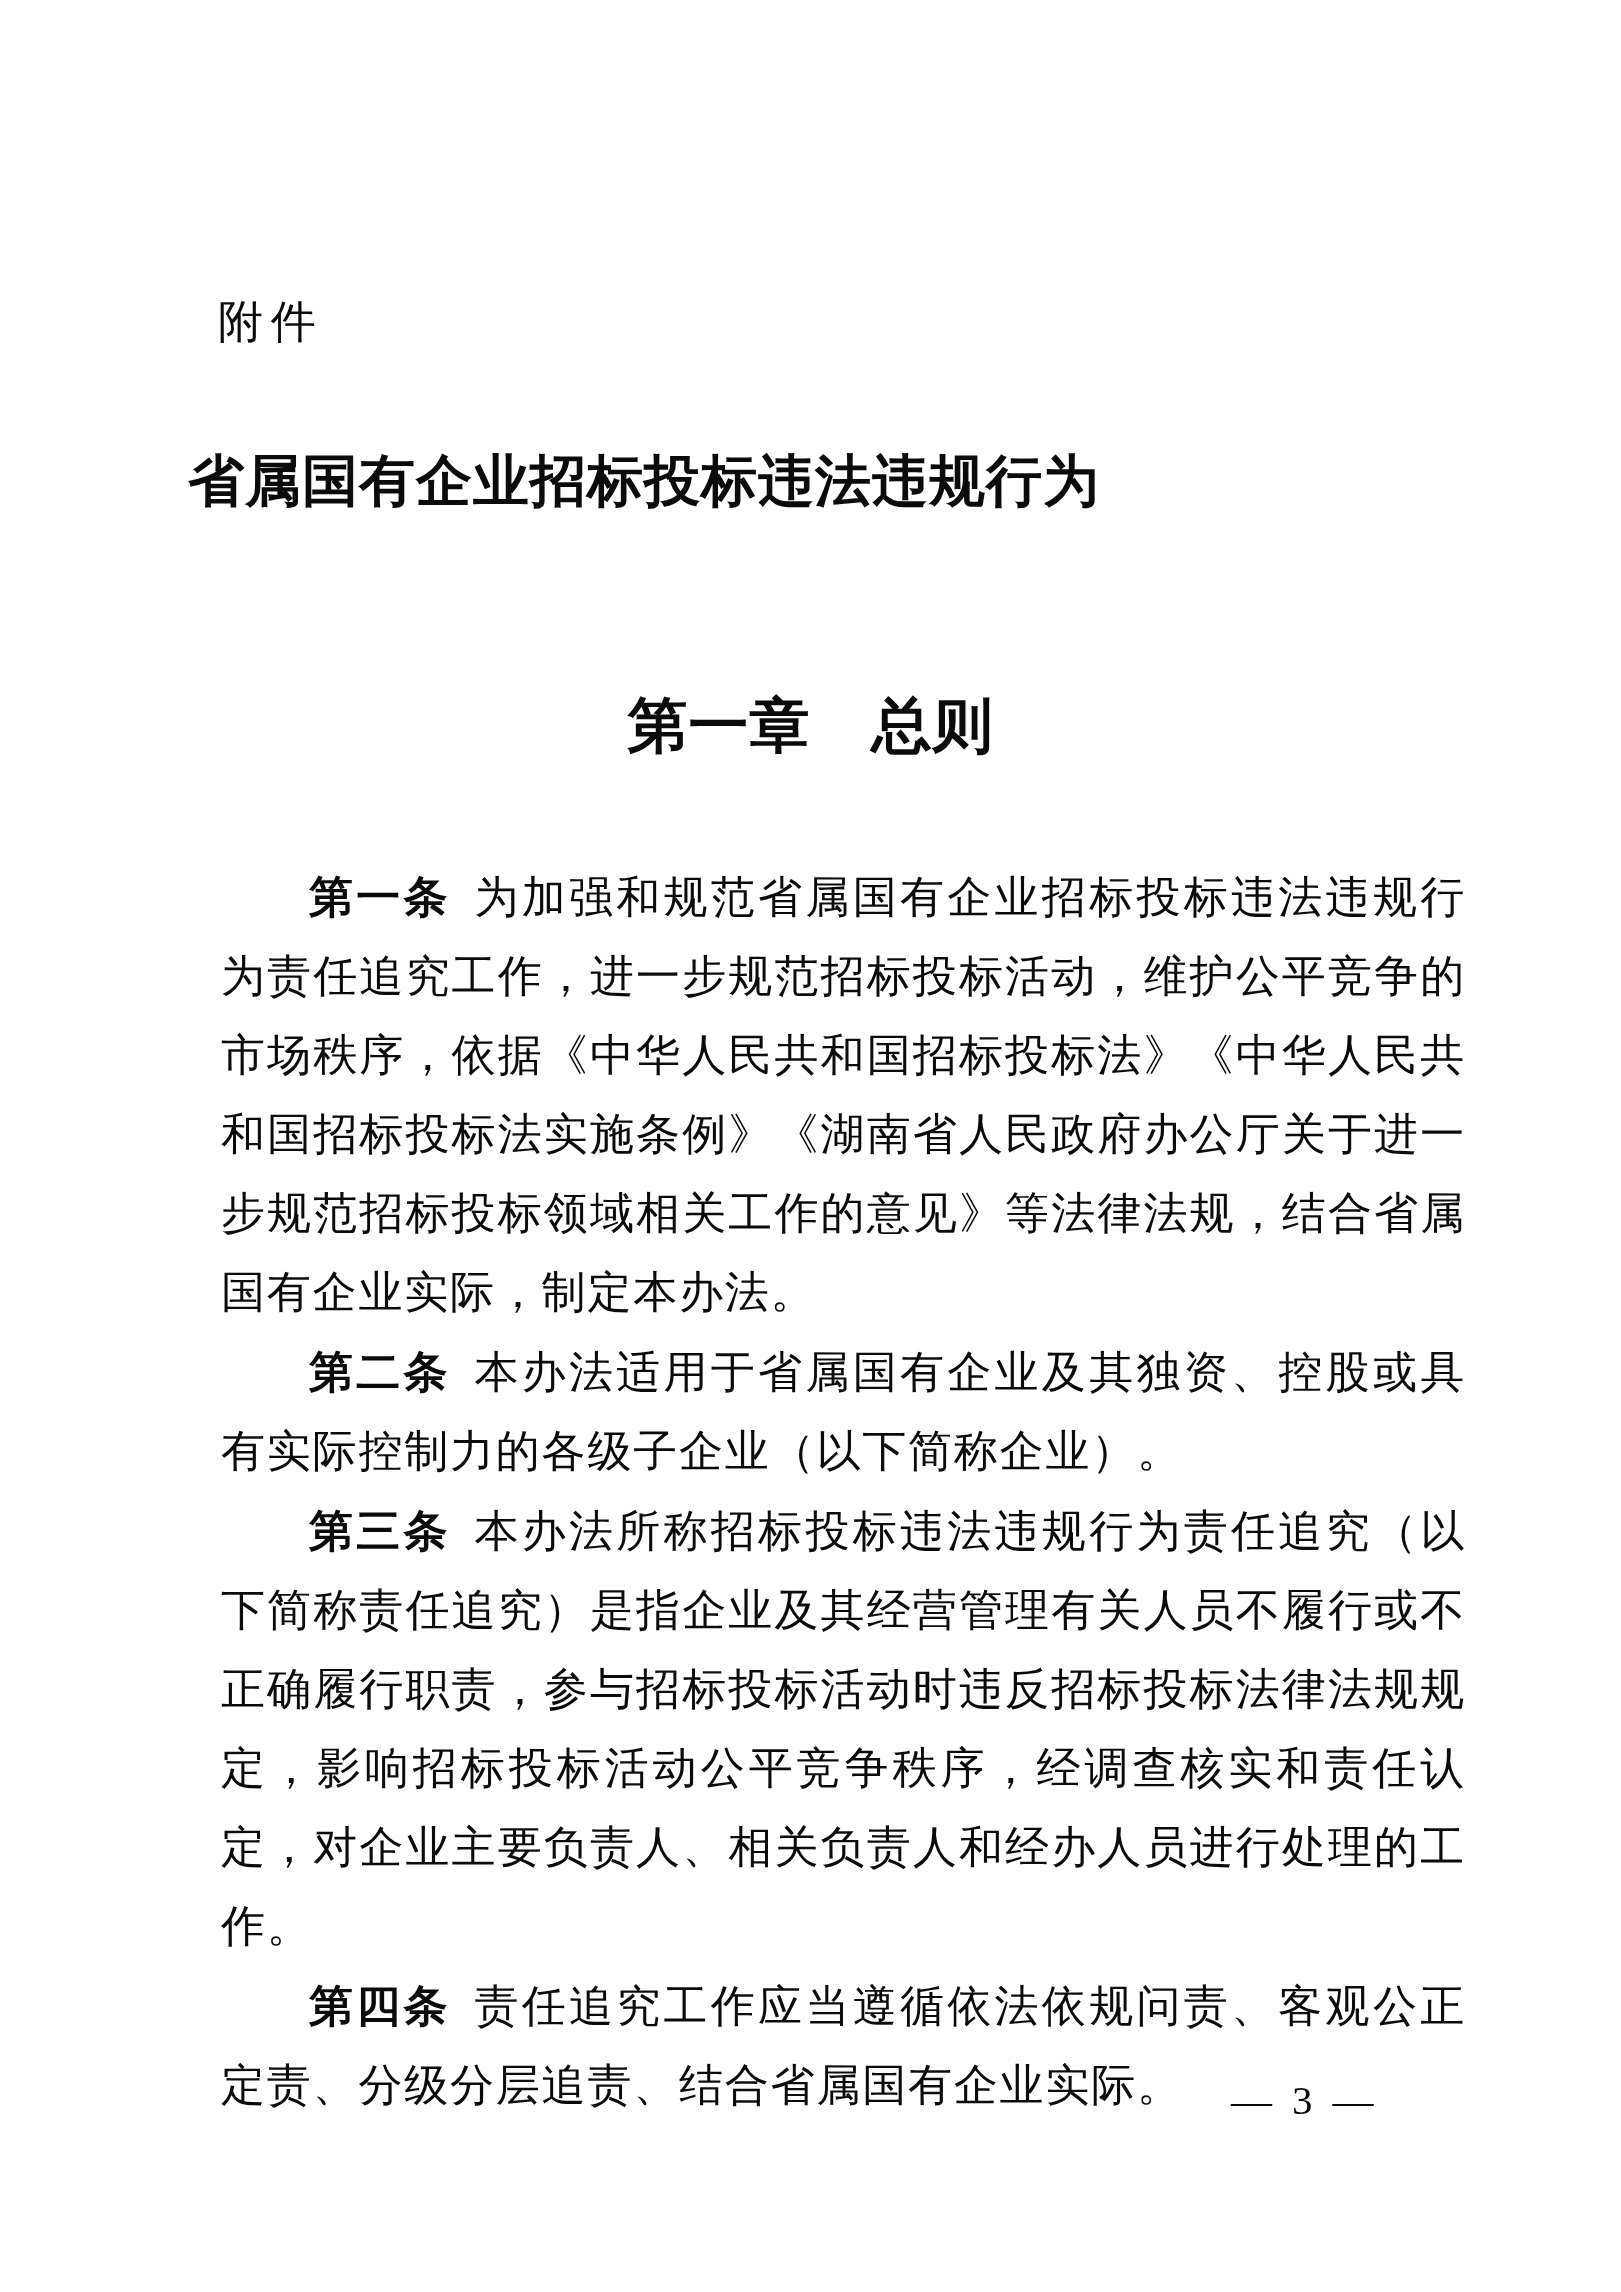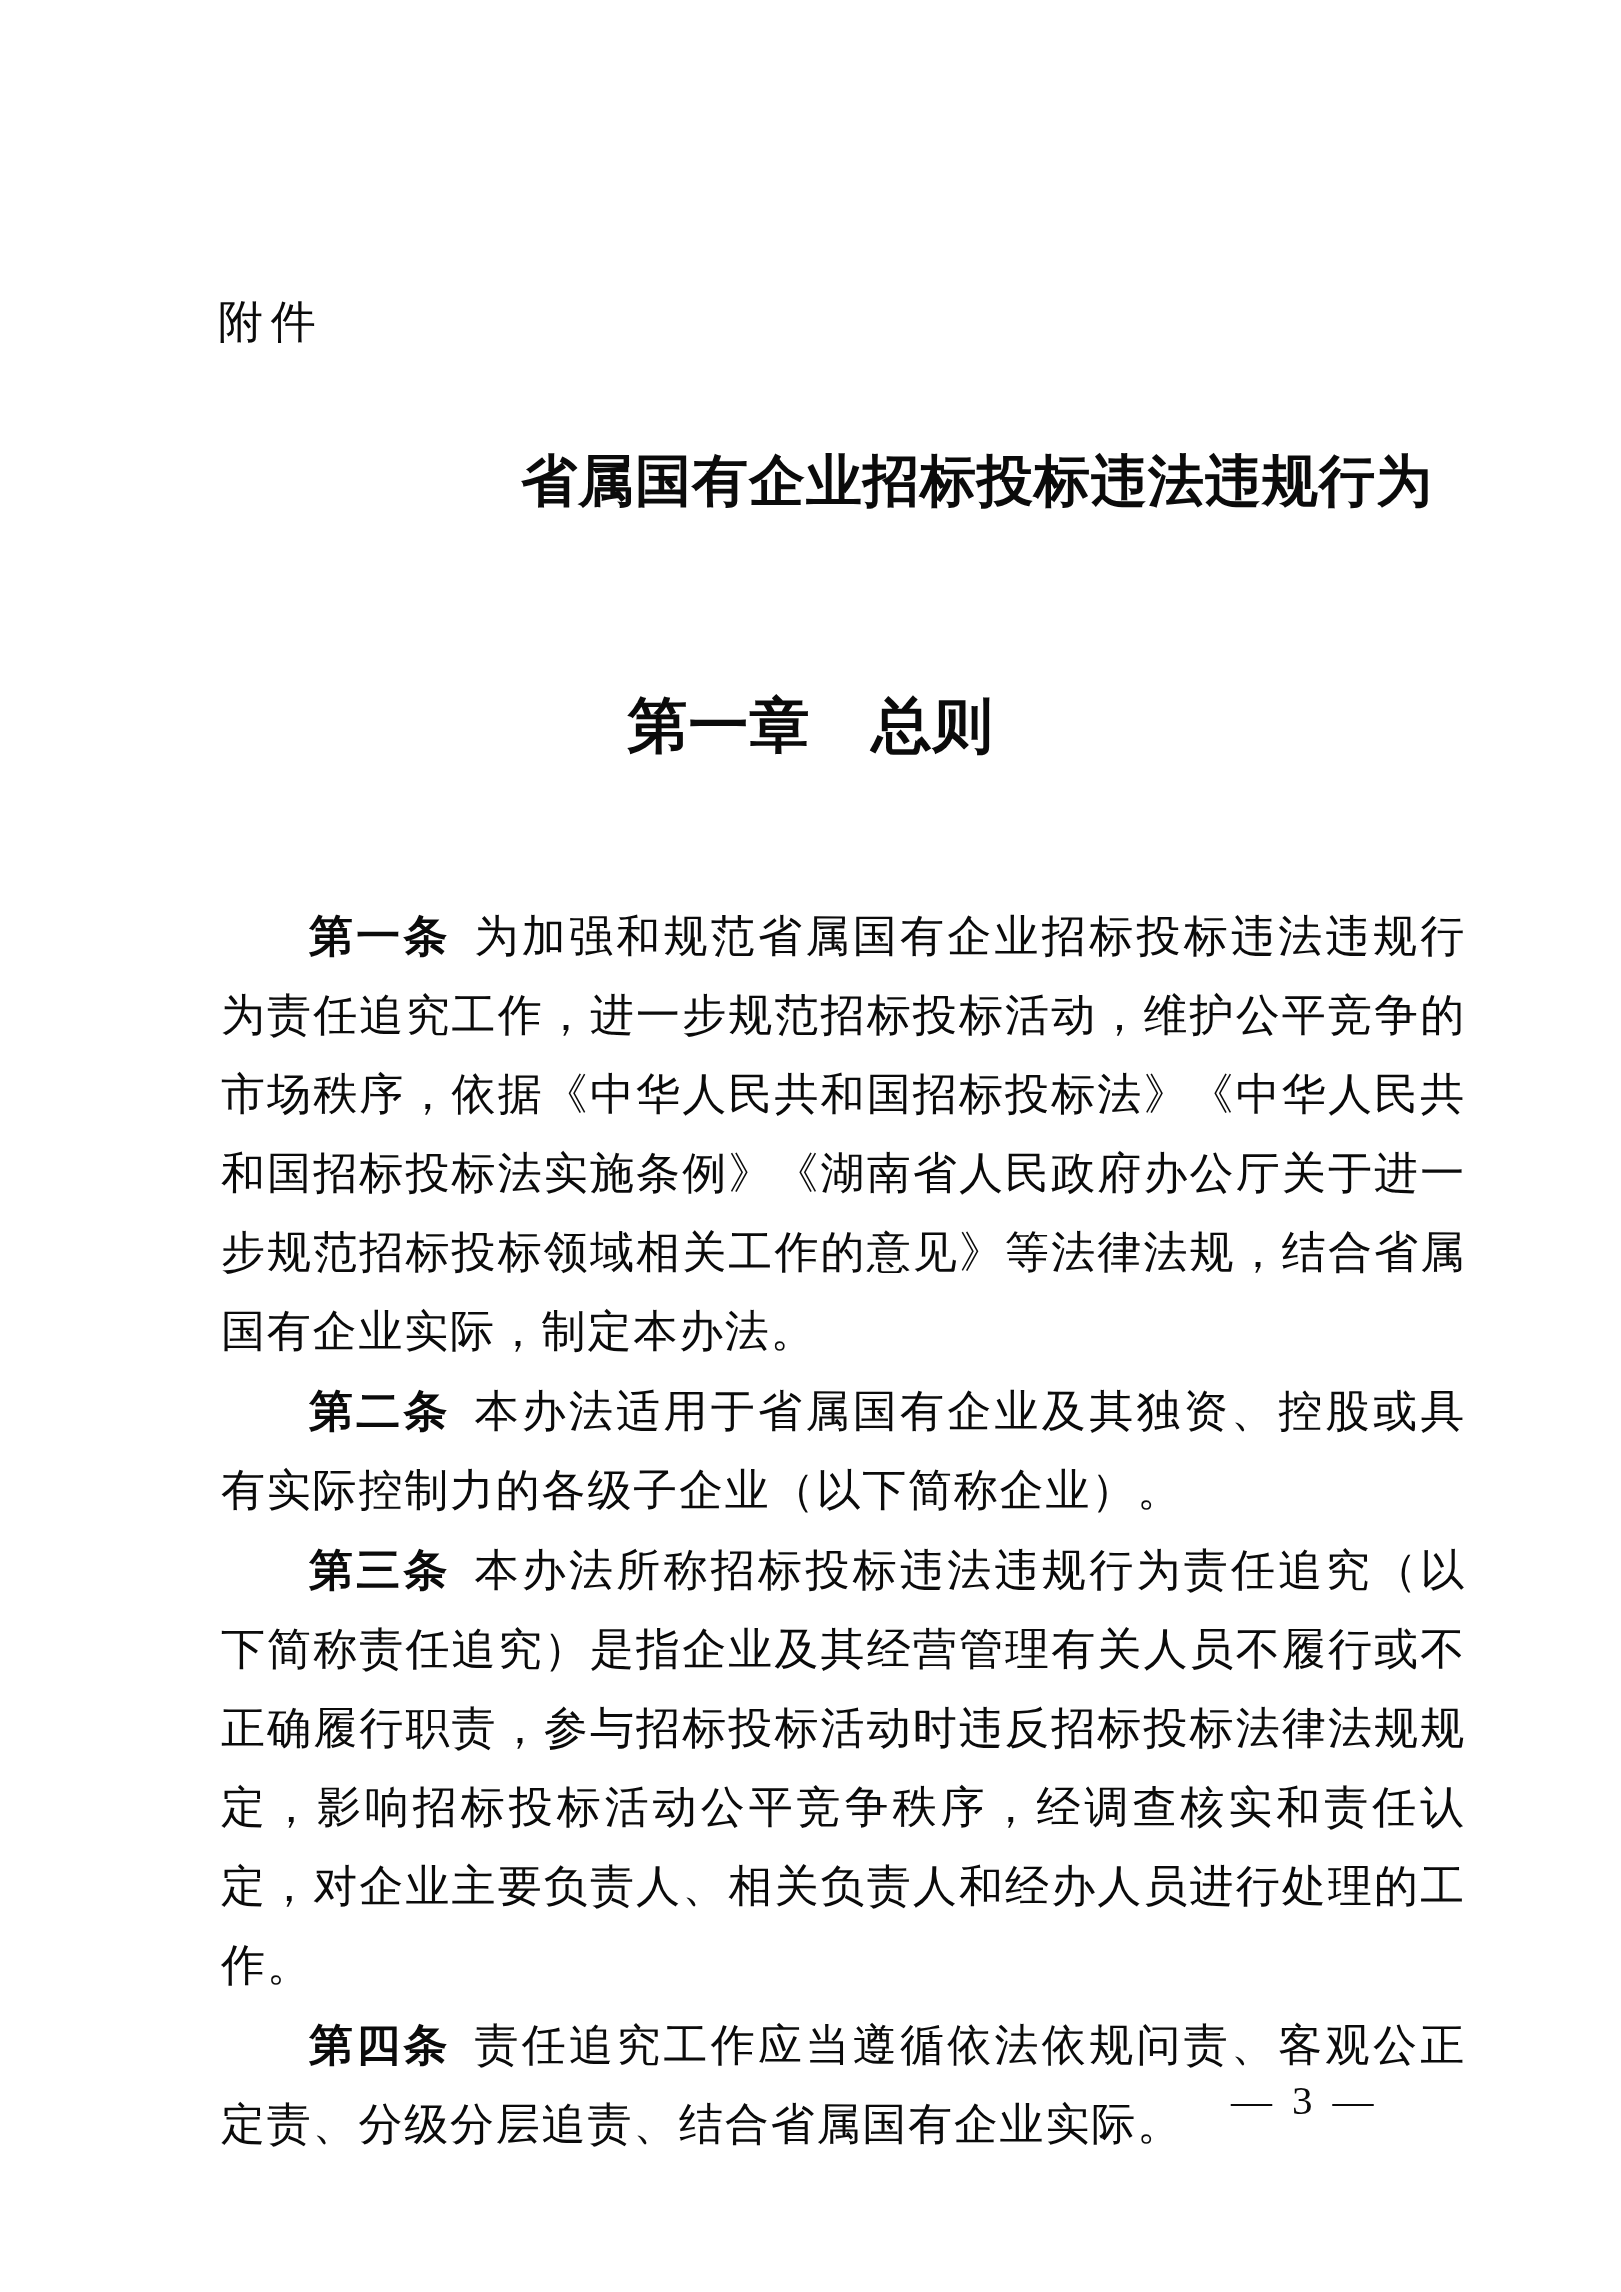--- a/index.html
+++ b/index.html
@@ -23,21 +23,21 @@
     top: 276px;
     font-size: 45px;
     letter-spacing: 7.8px;
     white-space: nowrap;
   }
   .title-block {
     position: absolute;
     left: 188px;
     top: 423px;
     width: 1245px;
-    text-align: right;
+    text-align: left;
     font-family: "Liberation Sans", sans-serif;
     font-weight: bold;
     font-size: 56px;
     line-height: 83px;
     letter-spacing: 1px;
   }
   .chapter-heading {
     position: absolute;
     left: 188px;
     top: 684px;
@@ -45,21 +45,21 @@
     text-align: center;
     font-family: "Liberation Sans", sans-serif;
     font-weight: bold;
     font-size: 60px;
     line-height: 51px;
     letter-spacing: 1px;
   }
   .body-text {
     position: absolute;
     left: 221px;
-    top: 880px;
+    top: 841px;
     width: 1245px;
     font-size: 44px;
     line-height: 79px;
     letter-spacing: 1.8px;
     text-align: justify;
     text-justify: inter-ideograph;
   }
   .body-text p {
     margin: 0;
     padding: 0;

